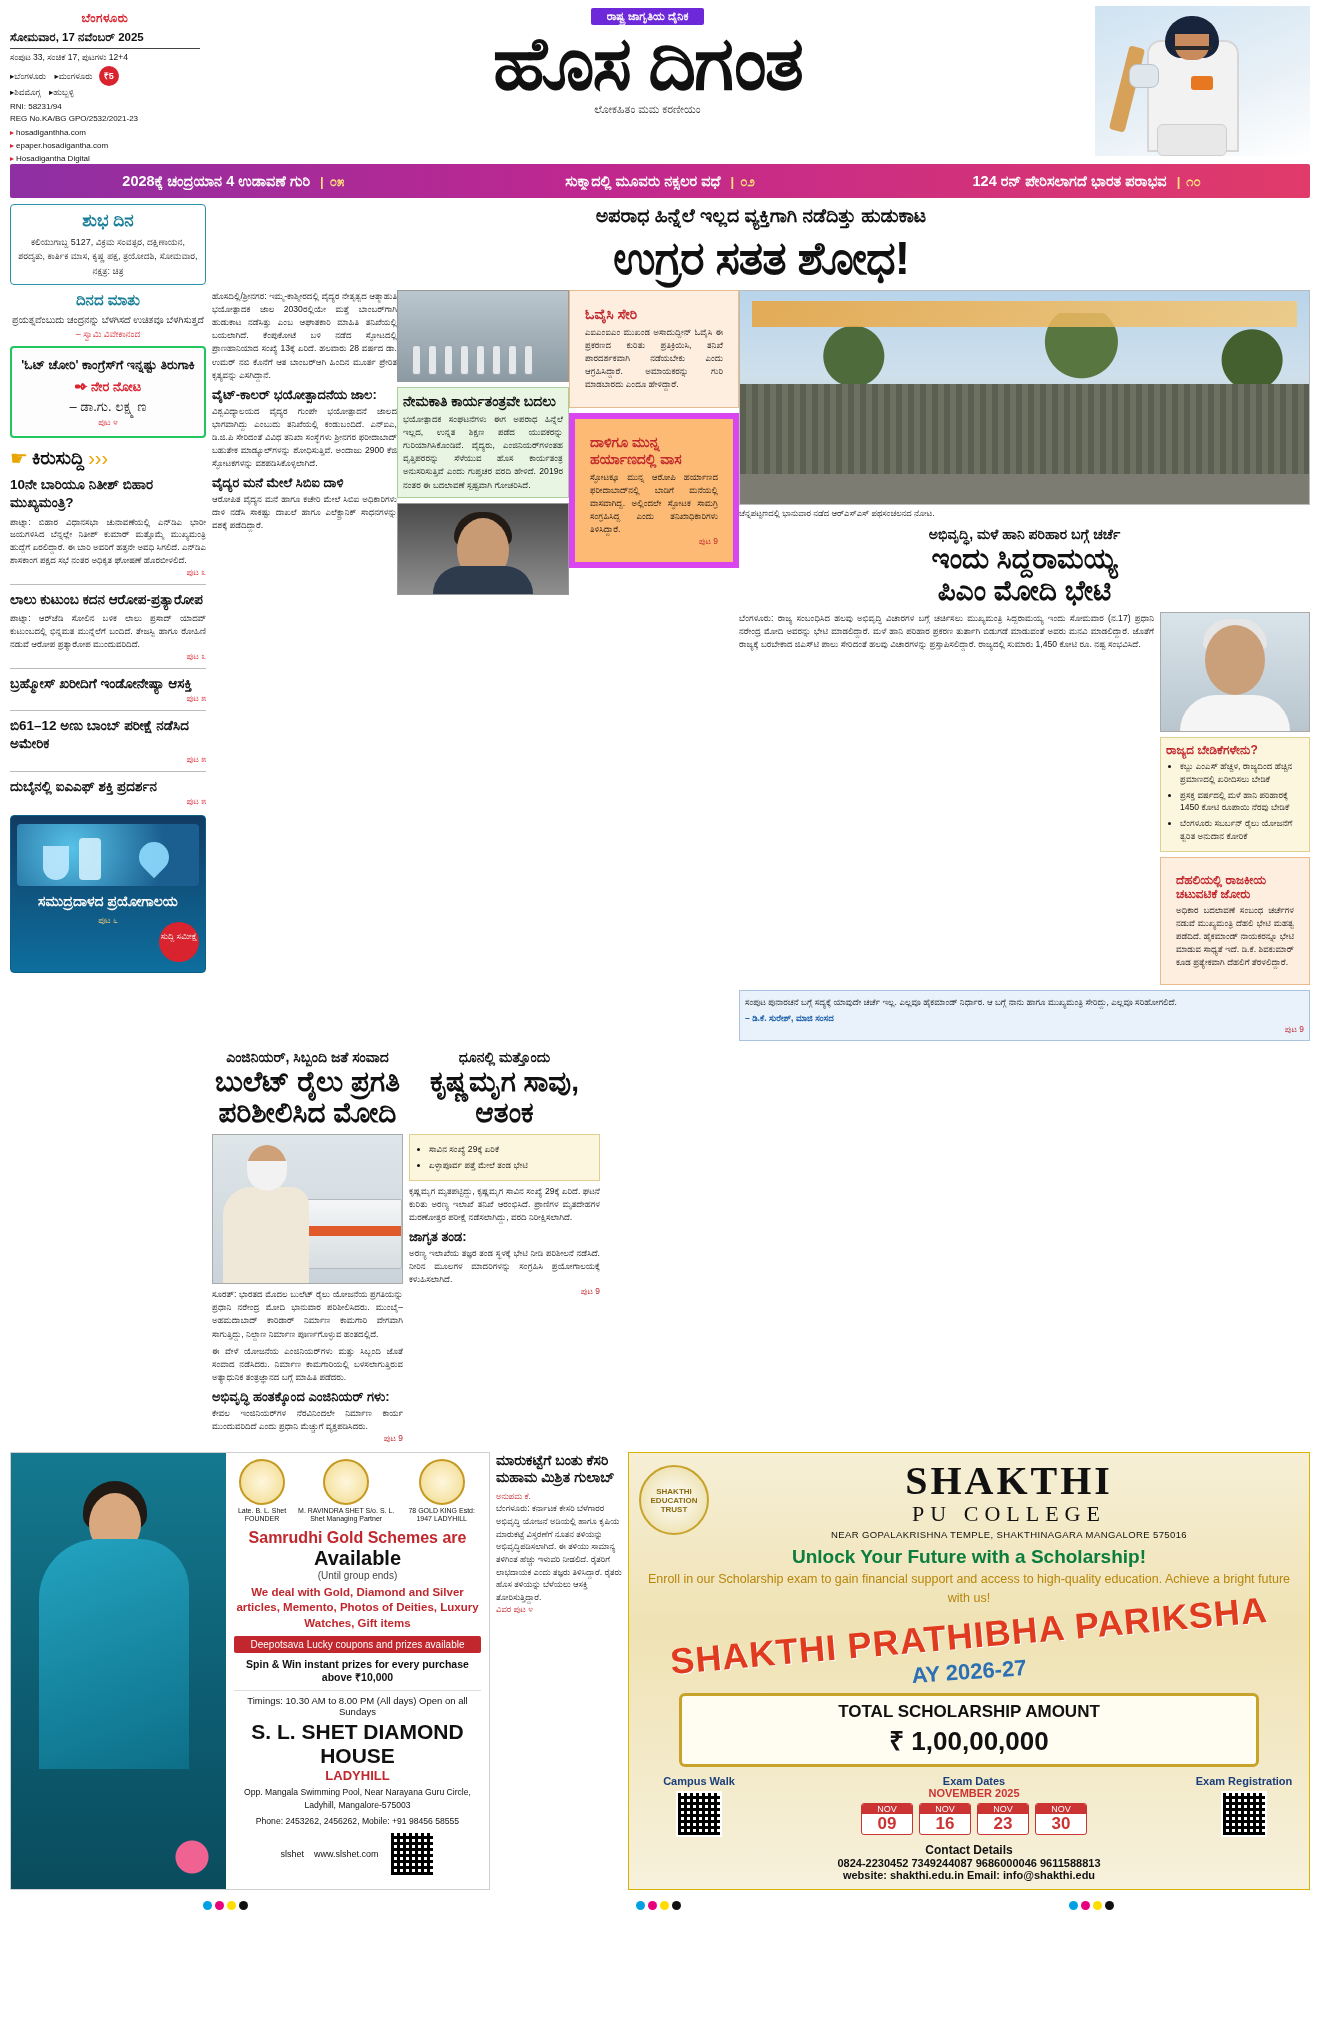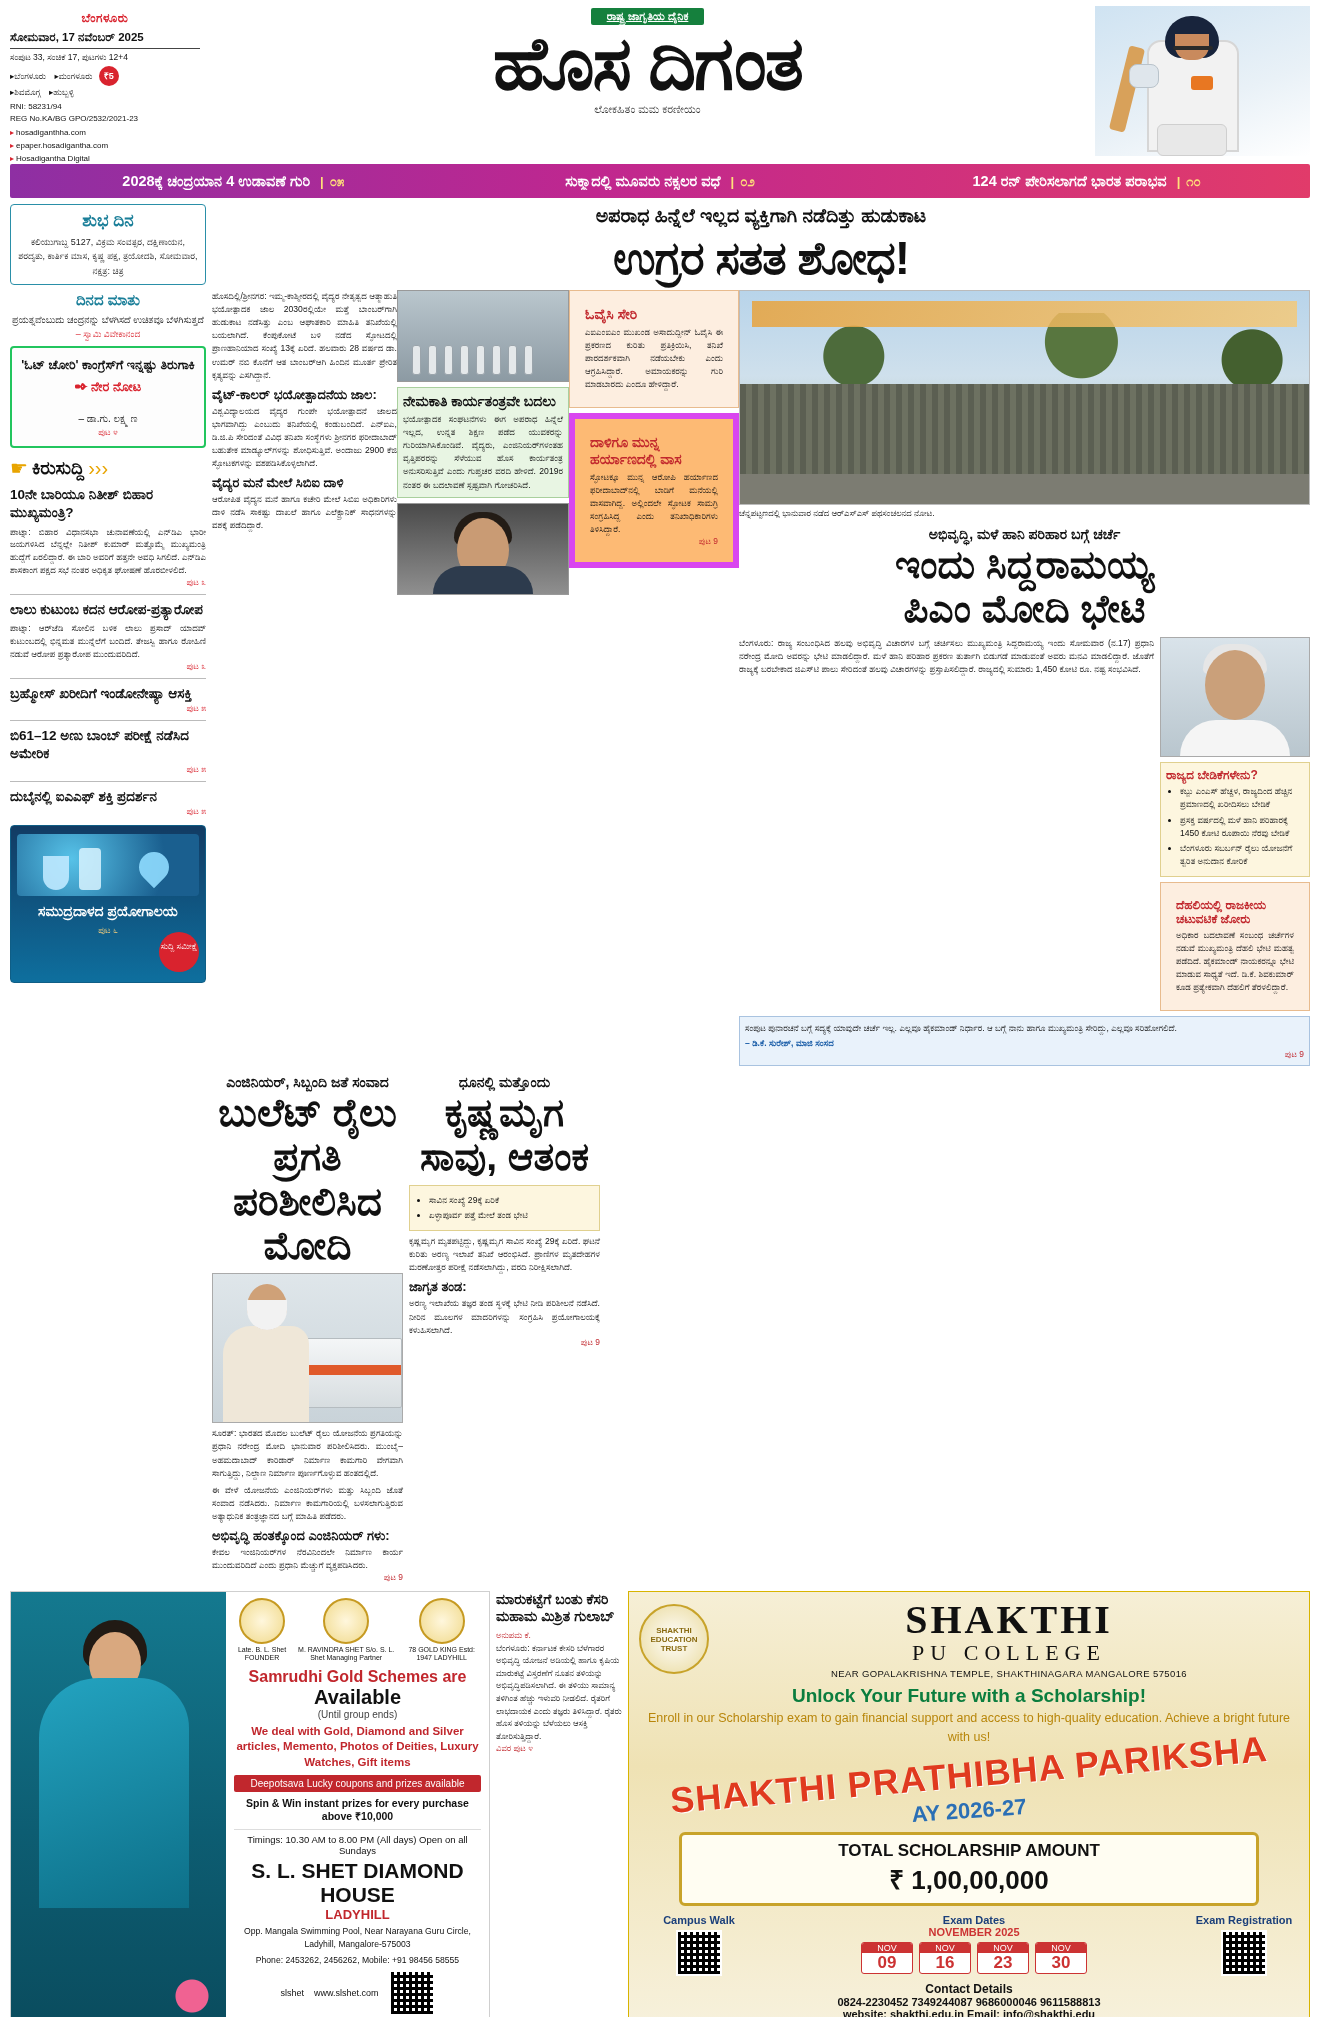--- a/index.html
+++ b/index.html
@@ -29,22 +29,22 @@
     display:inline-block; background:#d9232e; color:#fff; border-radius:50%;
     width:20px; height:20px; line-height:20px; text-align:center; font-size:9px;
     font-weight:bold; vertical-align:middle; margin-left:4px;
   }
   .mh-reg { font-size:8px; line-height:1.5; margin-top:2px; }
   .mh-links { font-size:8px; line-height:1.6; margin-top:2px; color:#111; }
   .mh-links div::before { content:"\25B8"; color:#d9232e; margin-right:2px; }
 
   .mh-center { flex:1; text-align:center; position:relative; }
   .mh-tag {
-    display:inline-block; background:#15803d; color:#fff; font-size:11px; font-weight:bold;
-    padding:2px 16px; border-radius:2px; margin-bottom:2px;text-decoration:underline;
+    display:inline-block; background:#6d28d9; color:#fff; font-size:11px; font-weight:bold;
+    padding:2px 16px; border-radius:2px; margin-bottom:2px;
   }
   .mh-title {
     font-family:"Liberation Sans", sans-serif;
     font-size:74px; font-weight:bold; letter-spacing:-2px; line-height:1;
     color:#111; position:relative;
   }
   .mh-slogan { font-size:11px; color:#333; margin-top:2px; }
 
   .mh-right { width:215px; height:150px; position:relative; overflow:hidden; }
   .cricket {
@@ -111,21 +111,21 @@
   .dina-matu h4 { margin:0; font-size:15px; color:#1b7f99; }
   .dina-matu .q { font-size:9.5px; line-height:1.6; margin-top:3px; }
   .dina-matu .attr { font-size:9px; color:#d9232e; margin-top:2px; }
 
   .quote-box {
     border:2px solid #22c55e; border-radius:4px; margin-top:6px; padding:8px 6px; text-align:center;
     background:#fdfdfd;
   }
   .quote-box .t1 { font-size:12.5px; font-weight:bold; line-height:1.5; }
   .quote-box .t2 { font-size:13px; font-weight:bold; color:#d9232e; margin-top:4px; }
-  .quote-box .by { font-size:10px; margin-top:18px; }
+  .quote-box .by { font-size:13px; margin-top:4px; }
   .quote-box .pg { font-size:8.5px; color:#d9232e; margin-top:2px; }
 
   .kirusuddi {
     margin-top:8px; display:flex; align-items:center; gap:4px;
   }
   .kirusuddi .hand { font-size:20px; color:#e8a400; }
   .kirusuddi h4 { margin:0; font-size:18px; color:#111; }
   .ks-item { margin-top:6px; }
   .ks-item .hd { font-size:13.5px; font-weight:bold; line-height:1.35; }
   .ks-item .bd { font-size:8.6px; line-height:1.5; text-align:justify; margin-top:3px; }
@@ -224,21 +224,21 @@
   }
   .mini-photo .cyl {
     position:absolute; bottom:6px; width:9px; height:30px; background:#e4e8ea;
     border:1px solid #9aa4ab; border-radius:3px;
   }
 
   
   .band2 { display:flex; gap:6px; margin-top:8px; }
   .b2-col { width:191px; }
   .b2-right { flex:1; }
-  .hl-med { font-size:39px; font-weight:bold; line-height:1.14; text-align:center; }
+  .hl-med { font-size:28px; font-weight:bold; line-height:1.14; text-align:center; }
   .hl-kick { font-size:14px; font-weight:bold; text-align:center; }
 
   .modi-photo {
     width:100%; height:150px; border:1px solid #aaa; position:relative; overflow:hidden;
     background:linear-gradient(180deg,#dfe6ea 0%, #c9d3d9 100%);
   }
   .modi-photo .kurta {
     position:absolute; left:10px; bottom:0; width:86px; height:96px; background:#efe7d8;
     border-radius:28px 18px 0 0;
   }

